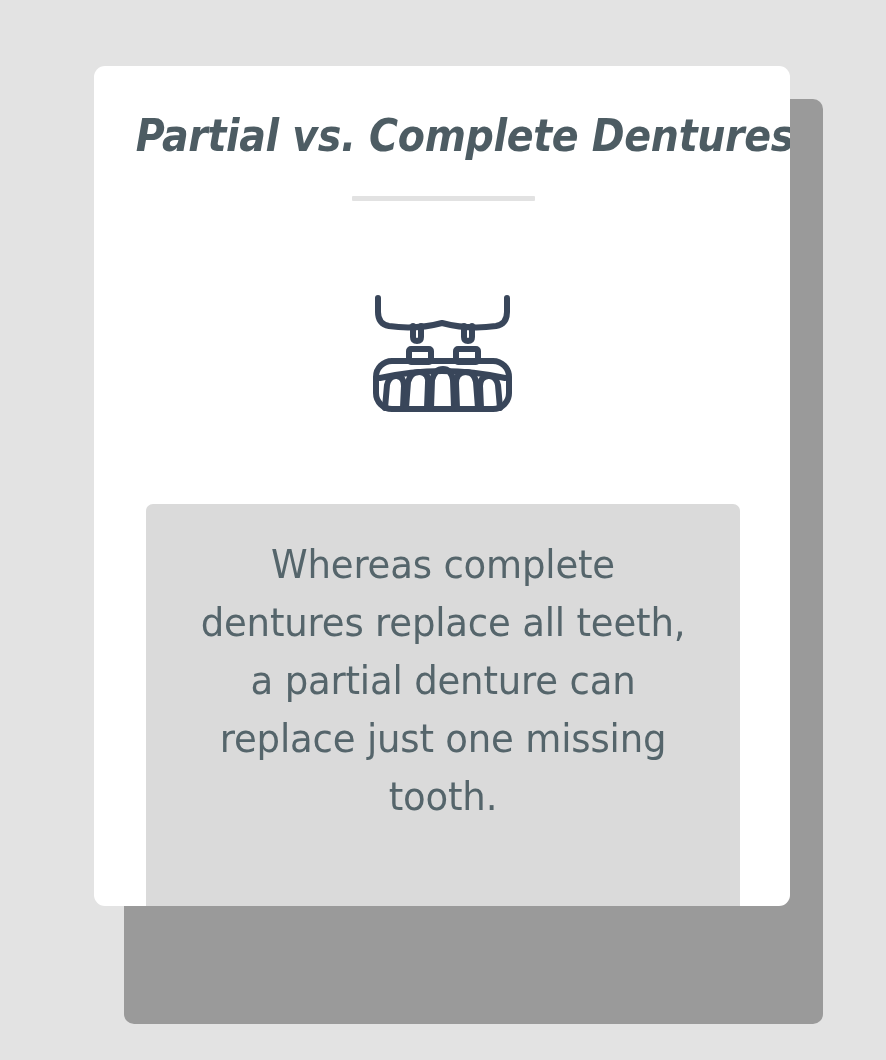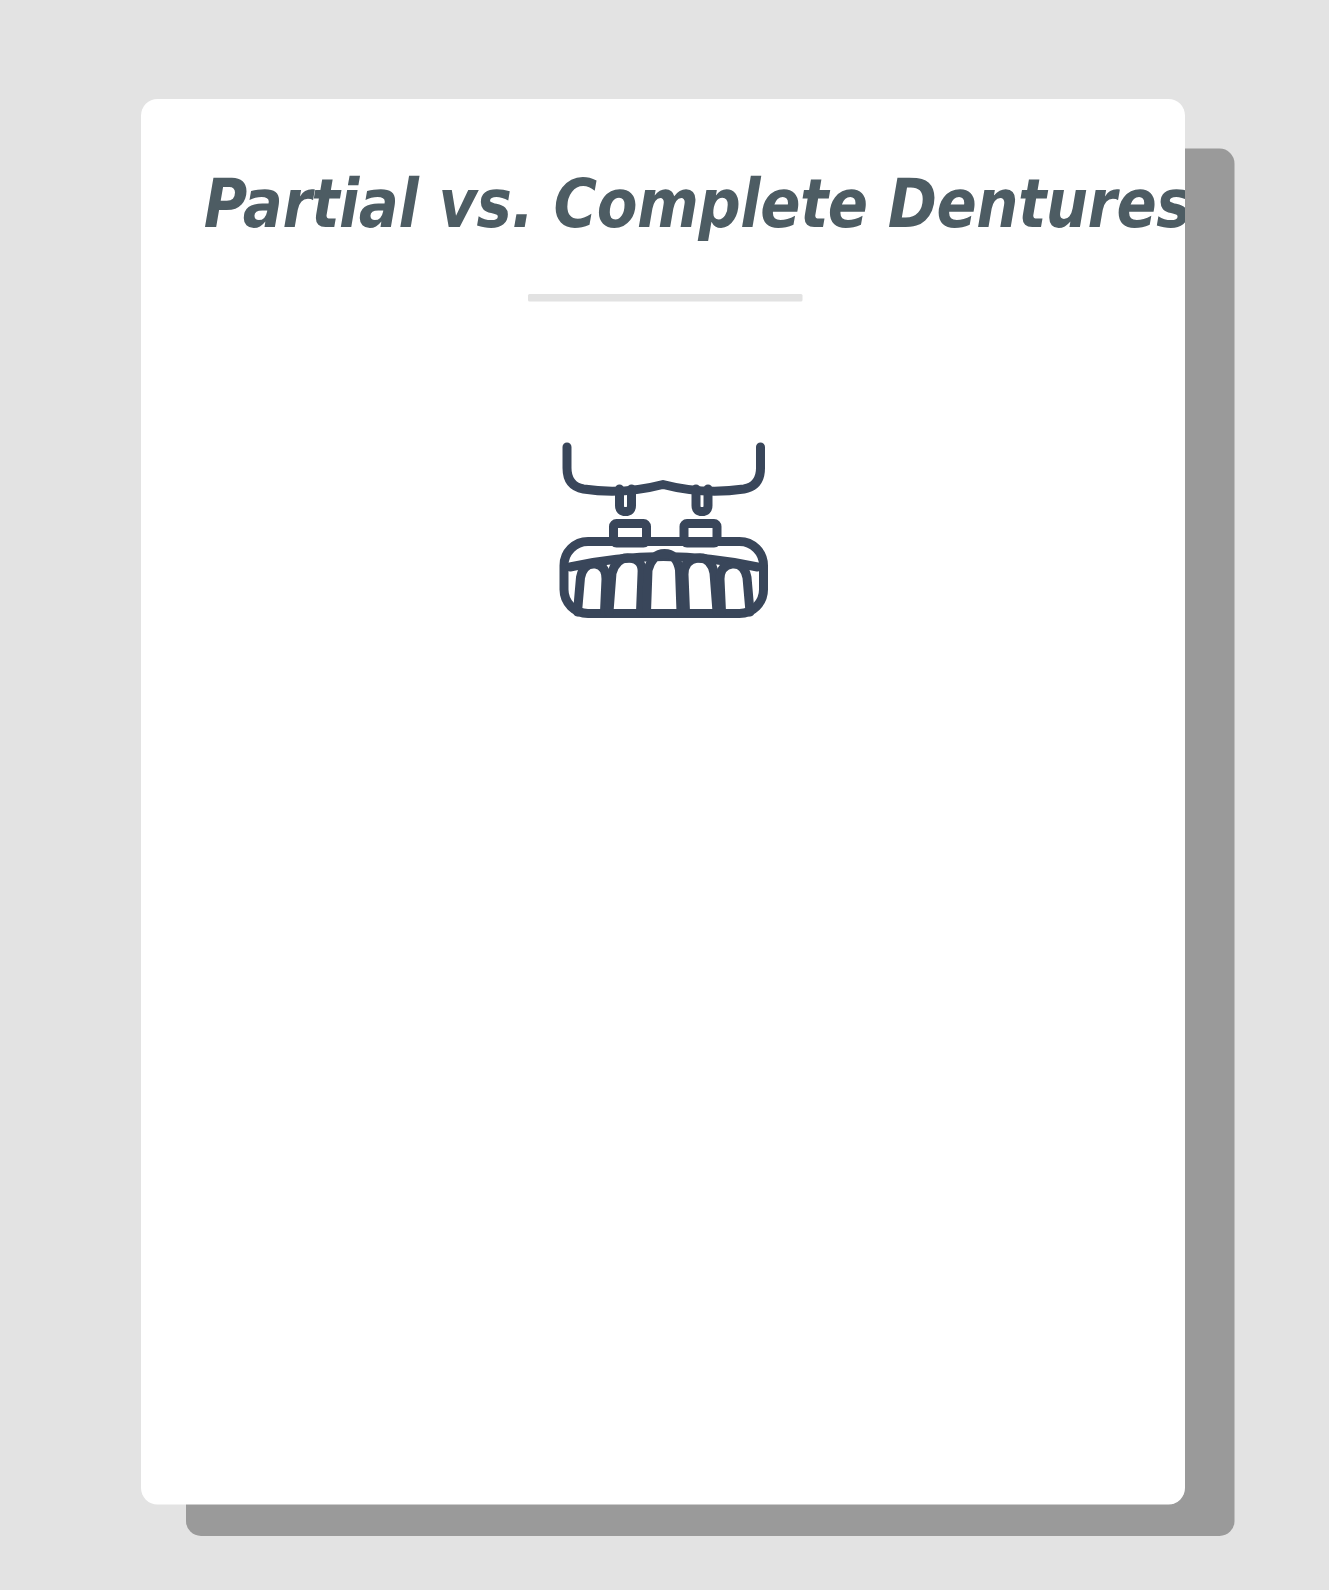--- a/index.html
+++ b/index.html
@@ -35,21 +35,21 @@
     border-radius: 10px;
     z-index: 1;
   }
 
   
   .card {
     position: absolute;
     left: 94px;
     top: 66px;
     width: 696px;
-    height: 937px;
+    height: 840px;
     background: #ffffff;
     border-radius: 11px;
     z-index: 2;
     overflow: hidden;
   }
 
   
   .card-title {
     position: absolute;
     left: 0;
@@ -156,15 +156,24 @@
         <path d="M10 88 Q72 74 135 88"></path>
 
         <path d="M15 118 L17 95 Q19 85 27 86 Q34 87 34 96 L33 118"></path>
         <path d="M36 118 L38 92 Q41 81 50 82 Q59 83 58 93 L57 118"></path>
         <path d="M61 118 L62 90 Q65 79 73 79 Q81 79 83 90 L84 118"></path>
         <path d="M87 118 L86 93 Q86 83 95 82 Q104 81 106 92 L108 118"></path>
         <path d="M111 118 L110 96 Q110 87 118 86 Q126 85 128 95 L130 118"></path>
       </svg>
     </div>
 
+    <div class="body-panel">
+      <div class="body-text">
+        <span class="line">Whereas complete</span>
+        <span class="line">dentures replace all teeth,</span>
+        <span class="line">a partial denture can</span>
+        <span class="line">replace just one missing</span>
+        <span class="line">tooth.</span>
+      </div>
+    </div>
 
   </div>
 </div>
 
 </body></html>

